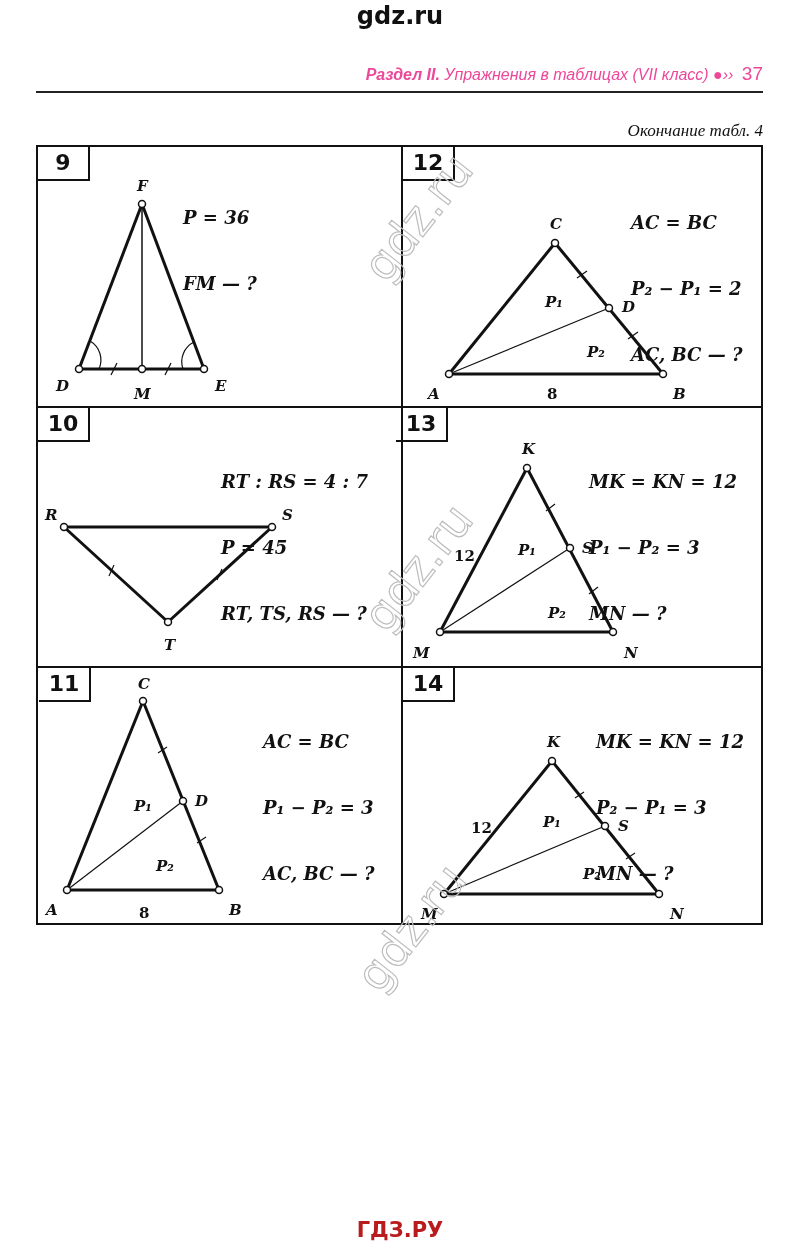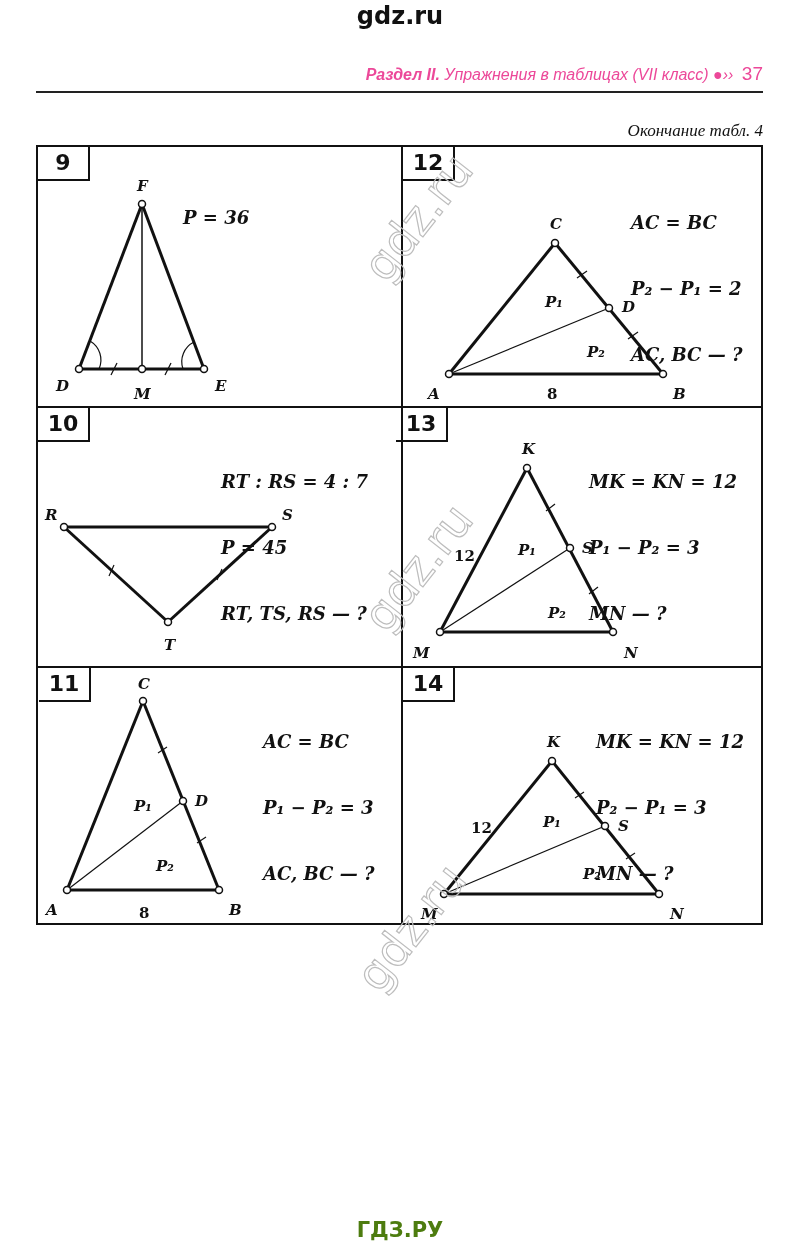--- a/index.html
+++ b/index.html
@@ -14,21 +14,21 @@
   .cell { position: absolute; box-sizing: border-box; }
   .num { position: absolute; left: 0; top: 0; height: 34px; box-sizing: border-box; border-right: 2px solid #111; border-bottom: 2px solid #111; font-family: "DejaVu Sans", sans-serif; font-weight: bold; font-size: 22px; text-align: center; line-height: 32px; }
   .vdiv { position: absolute; top: 0; left: 363px; width: 0; height: 776px; border-left: 2px solid #111; }
   .hdiv { position: absolute; left: 0; width: 723px; height: 0; border-top: 2px solid #111; }
   .cond { position: absolute; font-family: "DejaVu Serif", serif; font-weight: bold; font-style: italic; font-size: 18px; line-height: 22px; white-space: pre; }
   .cond div { white-space: pre; }
   svg { position: absolute; left: 0; top: 0; }
   svg text { font-family: "DejaVu Serif", serif; font-style: italic; font-weight: bold; font-size: 15px; fill: #111; }
   svg text.num-lbl { font-style: normal; }
   .wm { position: absolute; font-family: "DejaVu Sans", sans-serif; font-size: 46px; color: transparent; -webkit-text-stroke: 1.2px #bdbdbd; transform: rotate(-52deg); transform-origin: left top; white-space: nowrap; }
-  .bottom { position: absolute; top: 1218px; left: 0; width: 800px; text-align: center; font-family: "DejaVu Sans", sans-serif; font-weight: bold; font-size: 21px; color: #4d7c0f; }
+  .bottom { position: absolute; top: 1218px; left: 0; width: 800px; text-align: center; font-family: "DejaVu Sans", sans-serif; font-weight: bold; font-size: 21px; color: #b91c1c; }
 </style>
 </head>
 <body>
 
 <div class="site-top">gdz.ru</div>
 
 <div class="running-head">
   <b>Раздел II.</b>
   <span>Упражнения в таблицах (VII класс)</span>
   <span>●››</span>
@@ -39,20 +39,21 @@
 
 <div class="grid">
   <div class="vdiv"></div>
   <div class="hdiv" style="top:259px"></div>
   <div class="hdiv" style="top:519px"></div>
 
   <div class="cell" style="left:0;top:0;width:363px;height:259px">
     <div class="num" style="width:52px">9</div>
     <div class="cond" style="left:145px;top:16px">
       <div>P = 36</div>
+      <div>FM — ?</div>
     </div>
     <svg width="363" height="259">
       <g stroke="#111" fill="none">
         <line x1="41" y1="222" x2="104" y2="57" stroke-width="3"></line>
         <line x1="104" y1="57" x2="166" y2="222" stroke-width="3"></line>
         <line x1="41" y1="222" x2="166" y2="222" stroke-width="3"></line>
         <line x1="104" y1="57" x2="104" y2="222" stroke-width="1.5"></line>
         <path d="M 52 194 A 22 22 0 0 1 61 222" stroke-width="1.2"></path>
         <path d="M 145 222 A 22 22 0 0 1 156 195" stroke-width="1.2"></path>
         <line x1="73" y1="228" x2="79" y2="216" stroke-width="1.2"></line>

